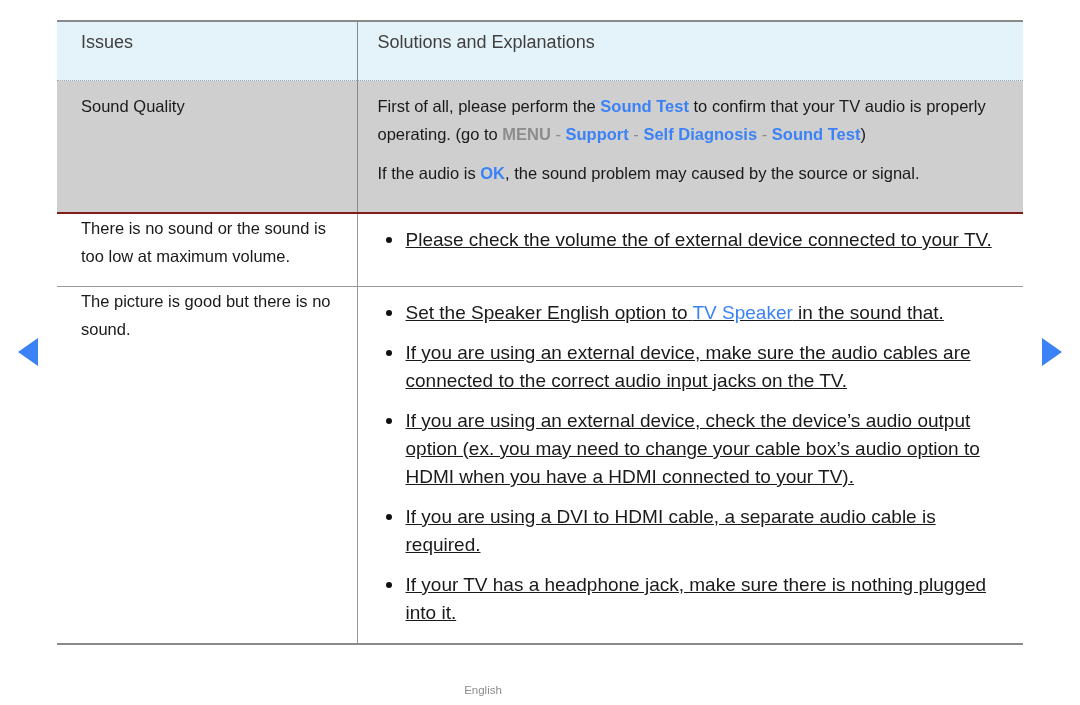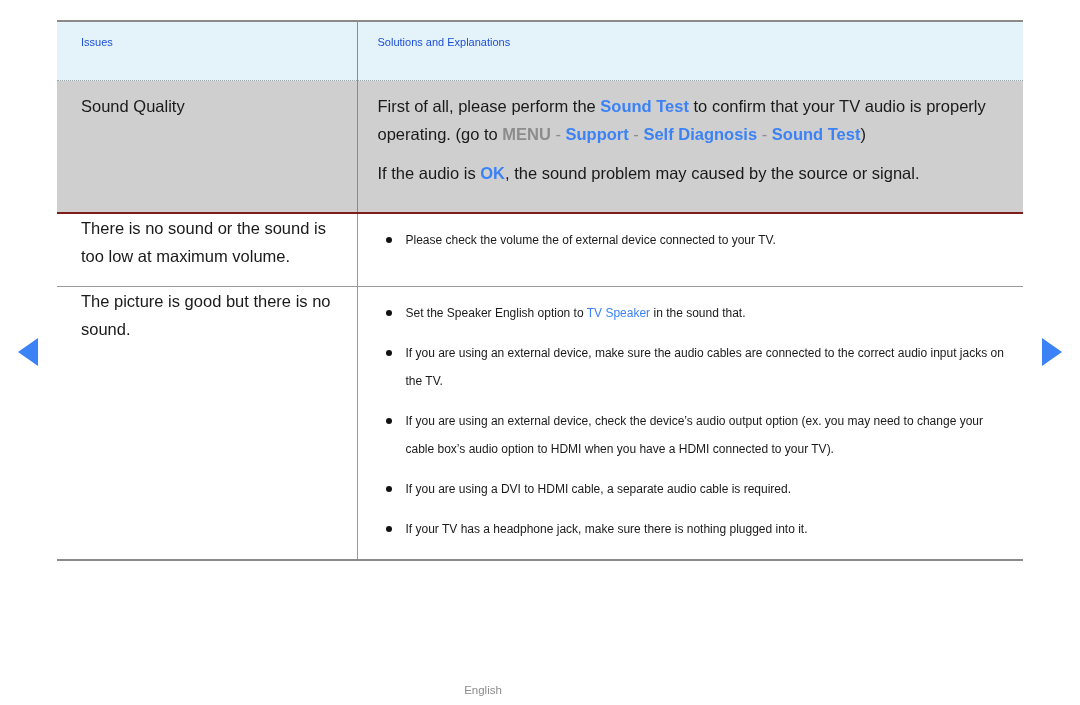--- a/index.html
+++ b/index.html
@@ -59,21 +59,21 @@
 
   
   .hdr-row td {
     background: #e4f3fa;
     border-top: 2px solid #8a8a8a;
     border-bottom: 1px dotted #9aa6ac;
     height: 40px;
   }
   .hdr-row td.issue-cell { padding: 9px 0 9px 24px; }
   .hdr-row td.sol-cell   { padding: 9px 6px 9px 20px; border-left: 1px solid #8a8a8a; }
-  .hdr-text { font-size: 11px; color: #1d4ed8; line-height: 22px; }
+  .hdr-text { font-size: 18px; color: #404040; line-height: 22px; }
 
   
   .gray-row td {
     background: #cfcfcf;
     border-bottom: 2px solid #7f1d1d;
   }
   .gray-row td.issue-cell { padding: 11px 0 14px 24px; }
   .gray-row td.sol-cell   { padding: 11px 12px 25px 20px; border-left: 1px solid #8a8a8a; }
 
   
@@ -98,22 +98,23 @@
   
   ul.bullets {
     list-style: none;
     margin: 0;
     padding: 0;
   }
   ul.bullets > li {
     position: relative;
     padding-left: 28px;
     margin-bottom: 12px;
-    font-size: 12px;
+    font-size: 19px;
     line-height: 28px;
+    text-decoration: underline;
   }
   ul.bullets > li:last-child { margin-bottom: 0; }
   ul.bullets > li::before {
     content: "";
     position: absolute;
     left: 8px;
     top: 11px;
     width: 6px;
     height: 6px;
     border-radius: 50%;

